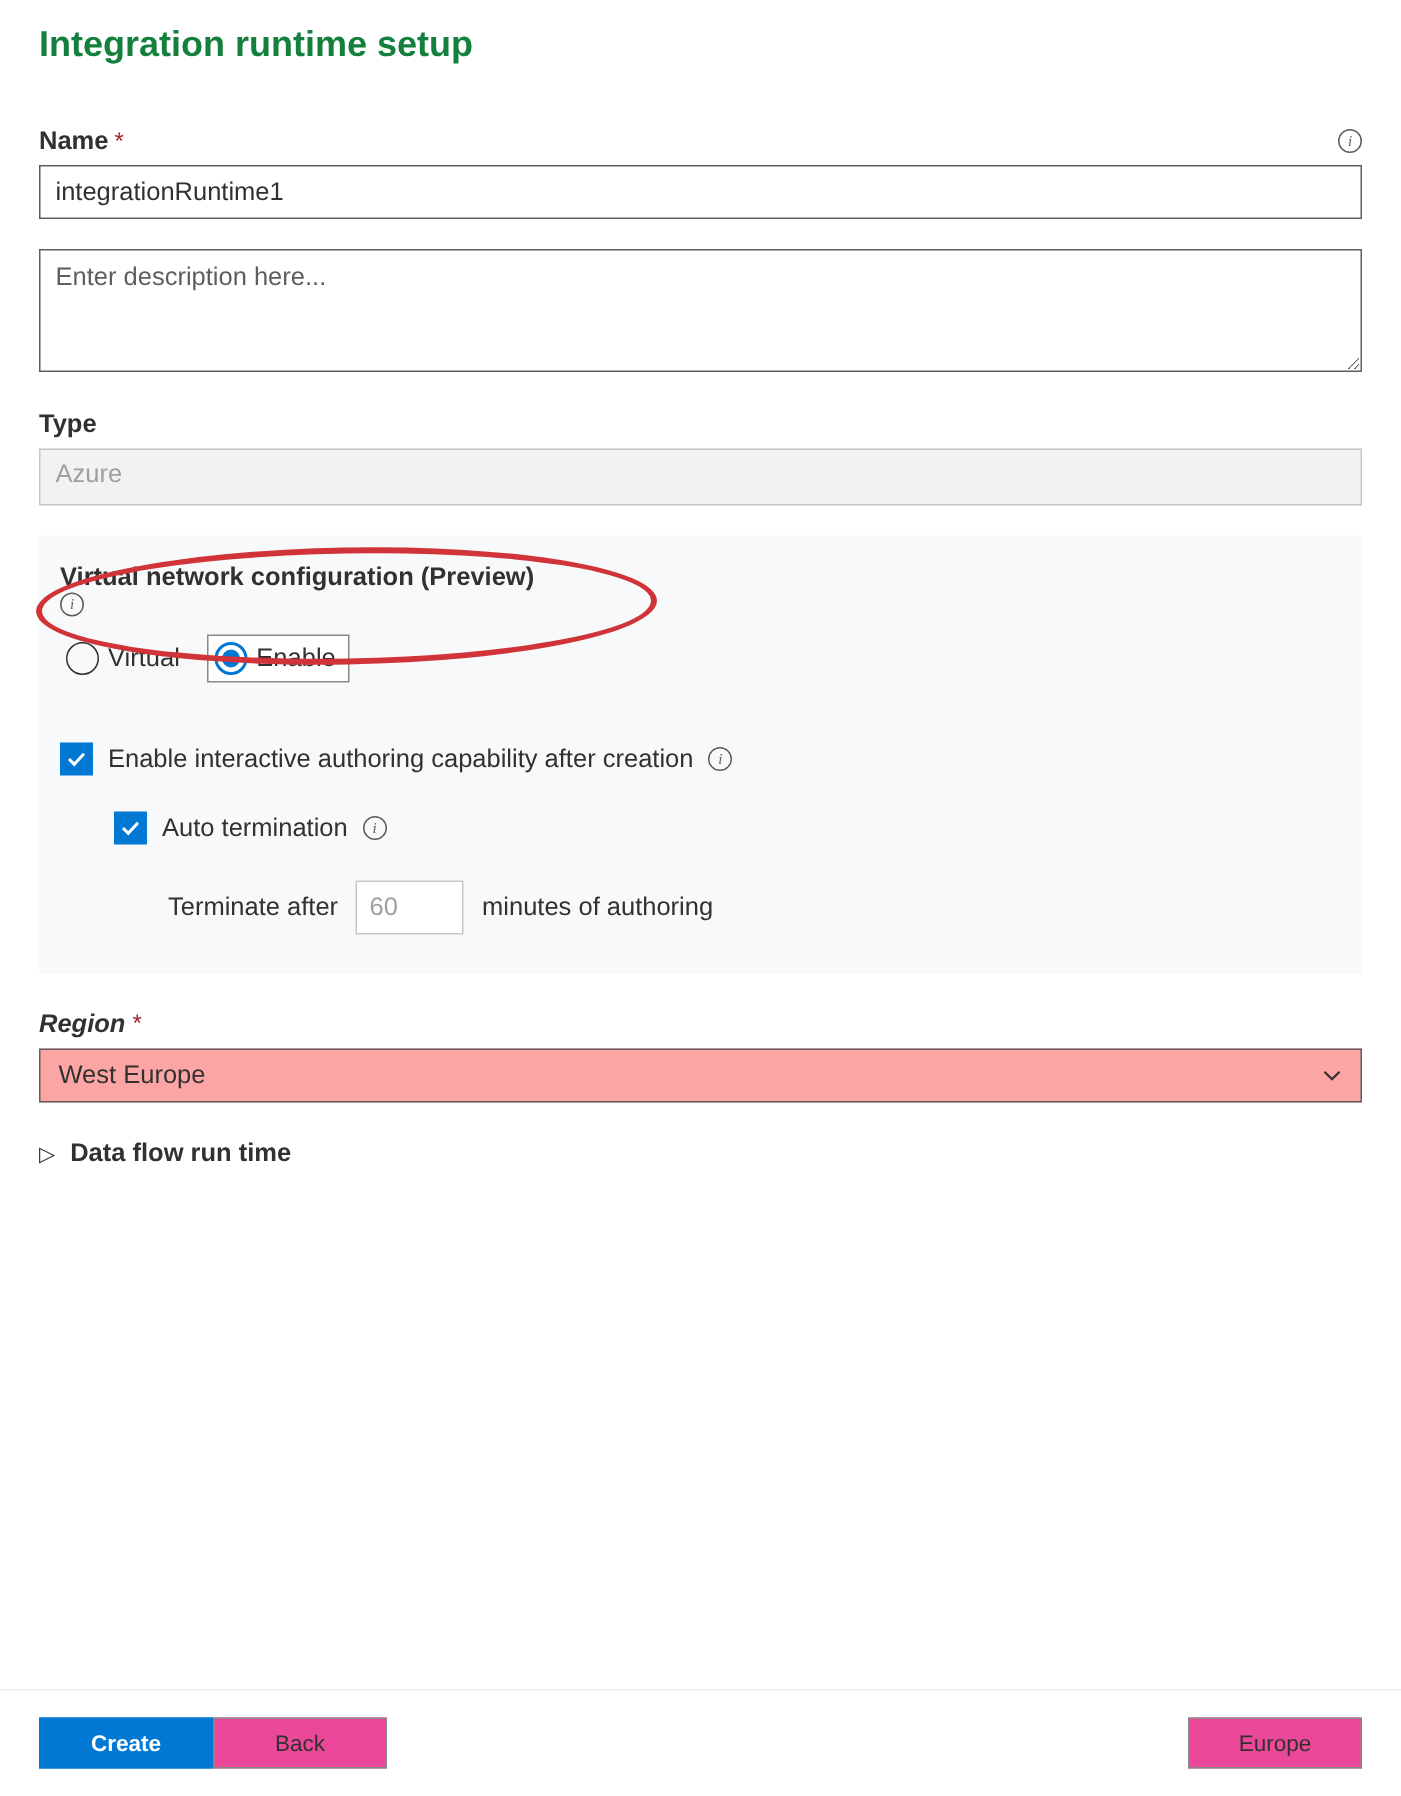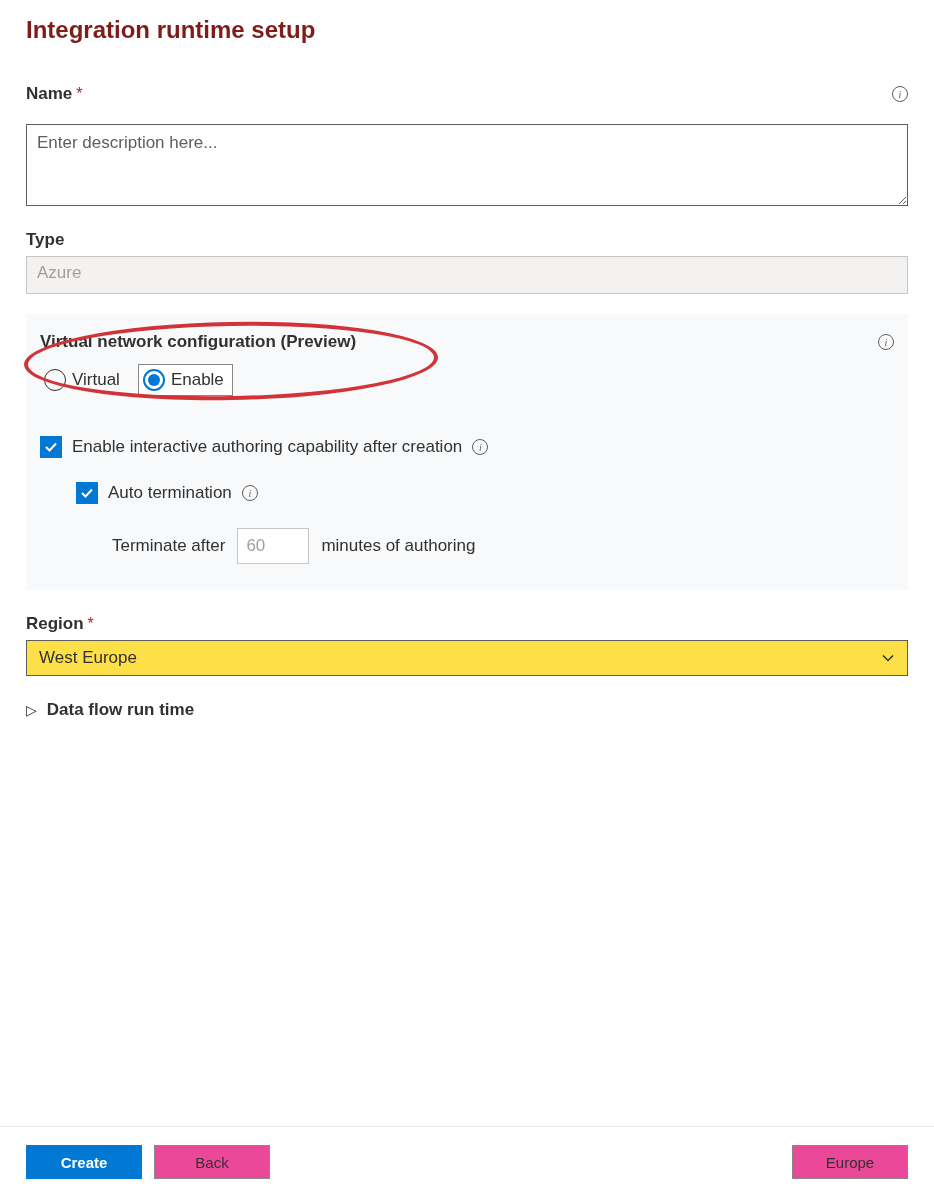--- a/index.html
+++ b/index.html
@@ -15,21 +15,21 @@
       height: 1197px;
       position: relative;
       overflow: hidden;
     }
     .content {
       padding: 16px 26px 0 26px;
     }
     .page-title {
       font-size: 24px;
       font-weight: 600;
-      color: #7f1d1d;
+      color: #15803d;
       margin-bottom: 40px;
     }
     .page-description {
       font-size: 18px;
       color: #323130;
       line-height: 1.5;
       margin-bottom: 28px;
     }
     .form-group {
       margin-bottom: 20px;
@@ -98,23 +98,23 @@
       color: #a19f9d;
     }
     .vnet-section {
       background: #f8f9fa;
       padding: 18px 14px 26px 14px;
       margin-bottom: 24px;
       position: relative;
     }
     .vnet-header {
       display: flex;
-      align-items: center;
       justify-content: space-between;
       margin-bottom: 12px;
+      flex-direction: column;
     }
     .vnet-title {
       font-size: 17px;
       font-weight: 600;
       color: #323130;
     }
     .radio-row {
       display: flex;
       align-items: center;
       gap: 10px;
@@ -203,21 +203,21 @@
     }
     .dropdown {
       width: 100%;
       height: 36px;
       border: 1px solid #605e5c;
       display: flex;
       align-items: center;
       justify-content: space-between;
       padding: 0 12px;
       cursor: pointer;
-      background: #fde047;
+      background: #fca5a5;
     }
     .dropdown-value {
       font-size: 17px;
       color: #323130;
     }
     .chevron-down {
       width: 14px;
       height: 14px;
     }
     .expander {
@@ -243,21 +243,20 @@
       right: 0;
       border-top: 1px solid #edebe9;
       padding: 18px 26px;
       display: flex;
       align-items: center;
       justify-content: space-between;
       background: #fff;
     }
     .footer-left {
       display: flex;
-      gap: 12px;
     }
     .btn {
       height: 34px;
       min-width: 116px;
       border: 1px solid #8a8886;
       background: #ec4899;
       font-size: 15px;
       font-family: inherit;
       cursor: pointer;
       padding: 0 18px;
@@ -287,20 +286,21 @@
 <div class="content">
   <h1 class="page-title">Integration runtime setup</h1>
 
   <div class="form-group">
     <div class="label-row">
       <div>
         <span class="field-label">Name</span><span class="required-star">*</span>
       </div>
       <span class="info-icon">i</span>
     </div>
+    <input type="text" class="text-input" value="integrationRuntime1" style="">
   </div>
 
   <div class="form-group">
     <textarea class="textarea-input" placeholder="Enter description here..." style=""></textarea>
   </div>
 
   <div class="form-group">
     <div class="label-row">
       <span class="field-label">Type</span>
     </div>
@@ -347,21 +347,21 @@
     </div>
 
     <div class="nested-2">
       <span class="terminate-label">Terminate after</span>
       <input type="text" class="terminate-input" readonly="" value="60" style="">
       <span class="terminate-label">minutes of authoring</span>
     </div>
   </div>
 
   <div class="form-group">
-    <div class="label-row" style="justify-content:flex-start;">
+    <div class="label-row" style="justify-content:flex-start;font-style:italic;">
       <span class="field-label">Region</span>
         <span class="required-star">*</span>
     </div>
     <div class="dropdown">
       <span class="dropdown-value">West Europe</span>
       <svg class="chevron-down" viewBox="0 0 14 14">
           <path d="M2 4.5 L7 9.5 L12 4.5" stroke="#323130" stroke-width="1.5" fill="none"></path>
         </svg>
     </div>
   </div>

